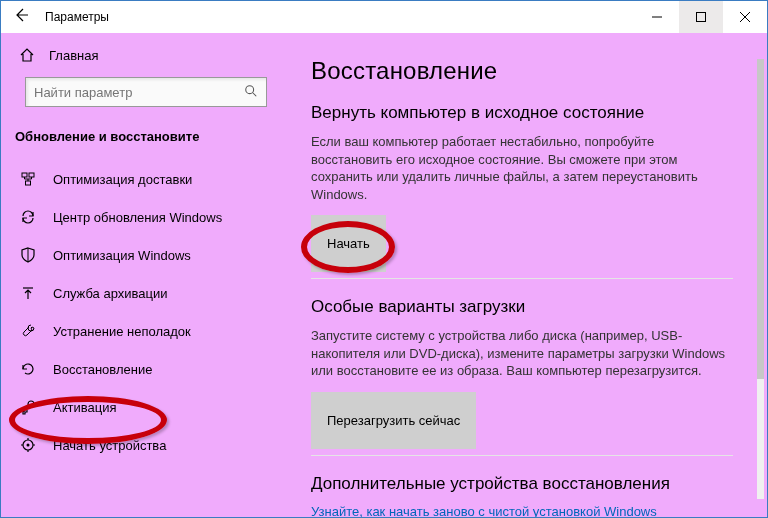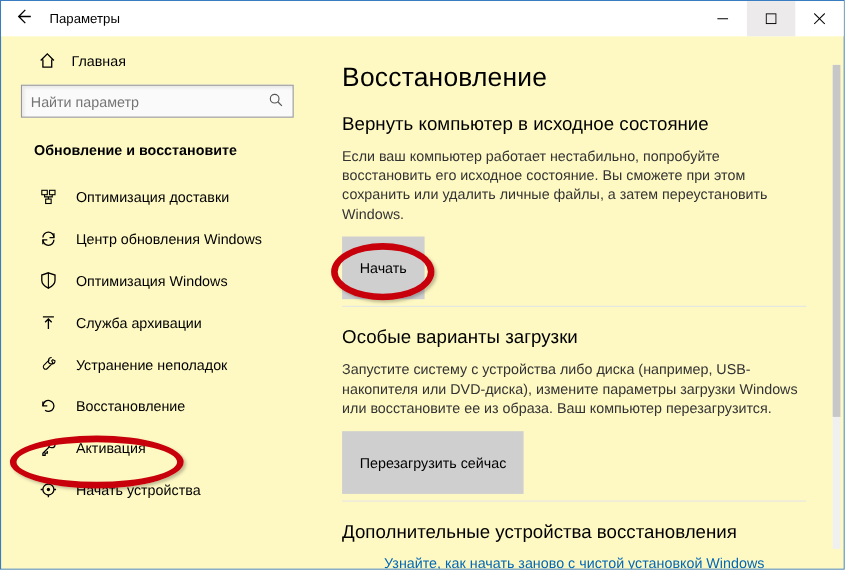--- a/index.html
+++ b/index.html
@@ -1,41 +1,41 @@
 <!DOCTYPE html>
 <html><head>
 <meta charset="utf-8">
 <style>
   * { box-sizing: border-box; margin: 0; padding: 0; }
   body { font-family: "Segoe UI", Tahoma, sans-serif; background: #fff; color: #000; font-size: 13px; }
-  .window { width: 768px; height: 518px; border: 1px solid #3a7cc2; position: relative; display: flex; flex-direction: column; background: #fef9c3; }
+  .window { width: 768px; height: 518px; border: 1px solid #3a7cc2; position: relative; display: flex; flex-direction: column; background: #f0abfc; }
   .titlebar { height: 32px; display: flex; align-items: center; border-bottom: 0; background: #fff; }
   .titlebar .back { width: 40px; text-align: center; font-size: 16px; }
   .titlebar .title { font-size: 12px; flex: 0 0 auto; padding-left: 4px; }
   .titlebar .spacer { flex: 1; }
   .winbtn { width: 44px; height: 32px; display: flex; align-items: center; justify-content: center; font-size: 12px; }
   .winbtn.maximize { background: #eceaea; }
   .body { flex: 1; display: flex; overflow: hidden; }
-  .sidebar { width: 278px; padding: 8px 0 0 16px; overflow: hidden; }
+  .sidebar { width: 278px; padding: 8px 0 0 0; overflow: hidden; }
   .home { display: flex; align-items: center; padding: 6px 14px 10px 18px; font-size: 13px; }
   .home svg { margin-right: 14px; }
-  .searchbox { margin: 4px 12px 14px 2px; height: 30px; border: 1px solid #999; background: #fafafa; display: flex; align-items: center; padding: 0 8px; box-shadow: inset 2px 2px 3px rgba(0,0,0,0.08); }
+  .searchbox { margin: 4px 12px 14px 24px; height: 30px; border: 1px solid #999; background: #fafafa; display: flex; align-items: center; padding: 0 8px; box-shadow: inset 2px 2px 3px rgba(0,0,0,0.08); }
   .searchbox input { border: none; background: transparent; outline: none; flex: 1; font-family: inherit; font-size: 13px; color: #555; }
   .searchbox .sicon { color: #555; font-size: 14px; }
   .group-title { padding: 8px 14px 12px 14px; font-size: 13px; font-weight: 600; }
   .nav { padding-top: 4px; }
   .nav-item { display: flex; align-items: center; padding: 10px 14px 10px 18px; font-size: 13px; cursor: pointer; }
   .nav-item .icon { width: 18px; height: 18px; display: flex; align-items: center; justify-content: center; margin-right: 16px; flex-shrink: 0; }
   .main { flex: 1; padding: 24px 34px 10px 32px; overflow: hidden; position: relative; }
   .main h1 { font-size: 24px; font-weight: 400; margin-bottom: 18px; letter-spacing: 0.2px; }
   .main h2 { font-size: 17px; font-weight: 400; margin-bottom: 10px; }
   .main p { font-size: 13px; color: #333; line-height: 1.35; margin-bottom: 12px; max-width: 420px; }
   .btn { background: #cfcfcf; border: none; padding: 21px 16px; font-family: inherit; font-size: 13px; cursor: pointer; }
   .hr { border: 0; border-top: 1px solid #e5e5e5; margin: 6px 0 18px 0; max-width: 430px; }
-  .link { color: #0067b8; font-size: 13px; cursor: pointer; text-align: center; }
+  .link { color: #0067b8; font-size: 13px; cursor: pointer; }
   .vscroll { position: absolute; right: 3px; top: 58px; width: 7px; height: 440px; background: #f0f0f0; }
   .vscroll-thumb { width: 7px; height: 320px; background: #c7c7c7; }
   .annot { position: absolute; border: 6px solid #c7000b; border-radius: 50%; pointer-events: none; box-shadow: 2px 2px 3px rgba(0,0,0,0.25); }
   .annot1 { left: 8px; top: 395px; width: 158px; height: 48px; }
   .annot2 { left: 300px; top: 220px; width: 94px; height: 52px; }
 </style>
 </head>
 <body>
 
 <div class="window">

